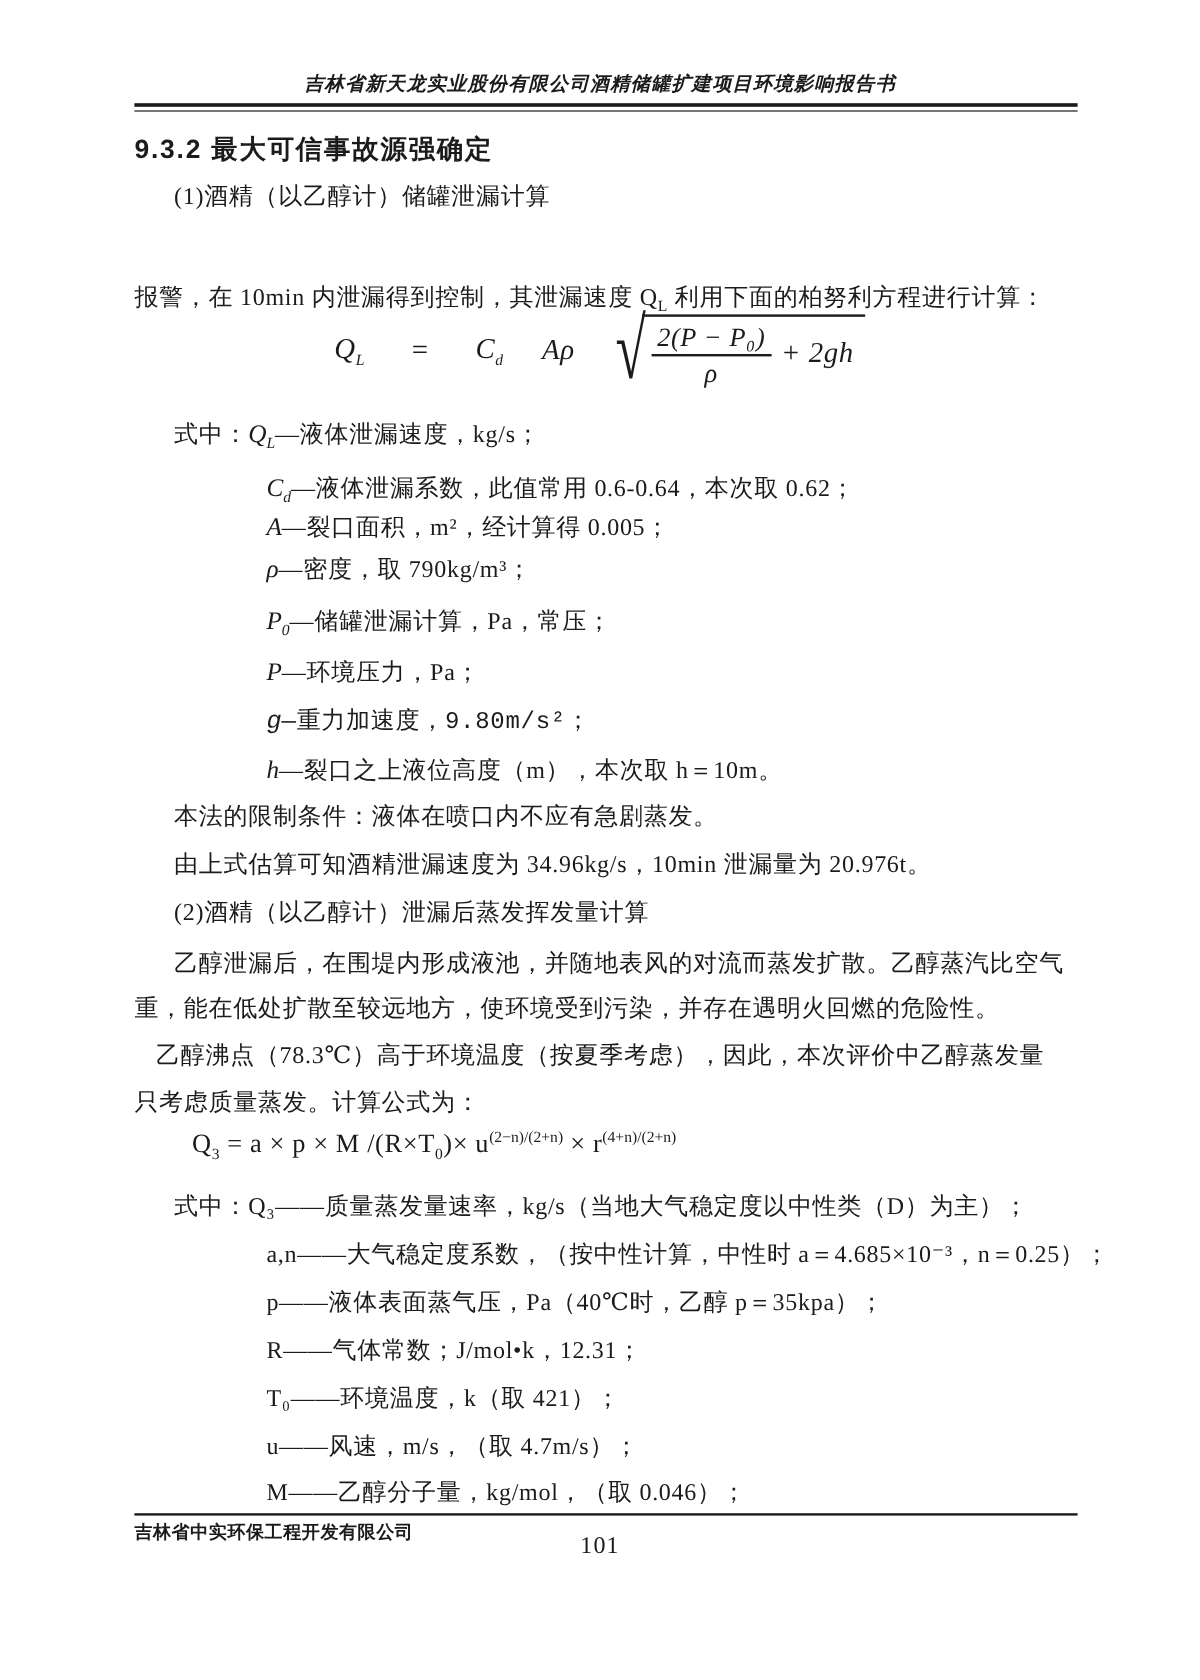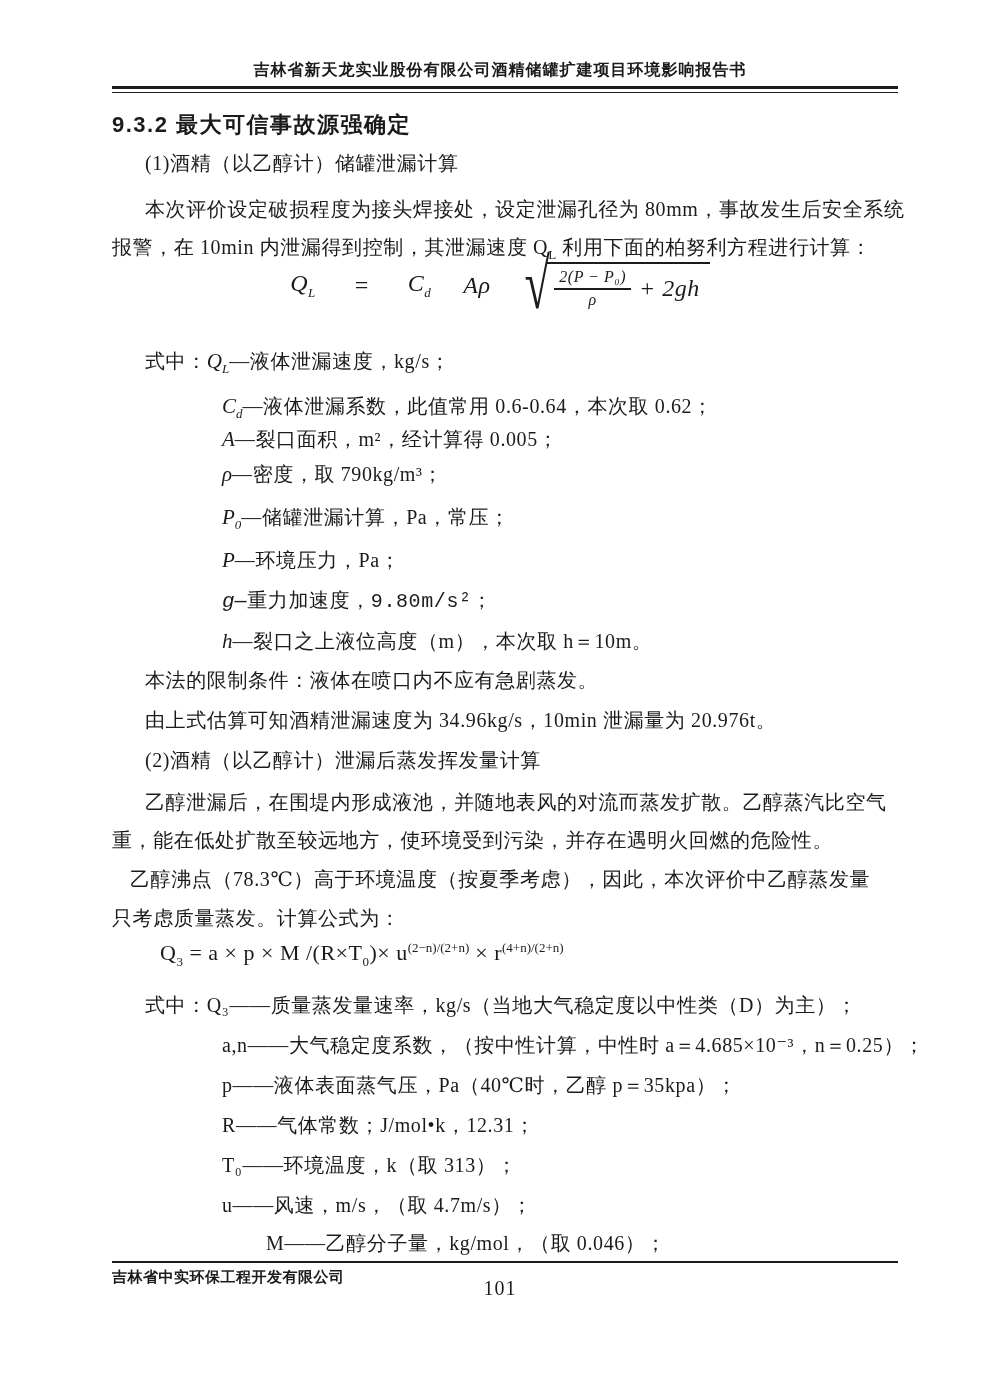--- a/index.html
+++ b/index.html
@@ -21,47 +21,46 @@
   sup { font-size:12px; }
 
   
   .f1 { display:inline-flex; align-items:center; font-size:24px; font-style:italic; letter-spacing:0.5px;gap:32px; }
   .f1 .atom { display:inline-block; }
   .f1 .op { margin:0 7px; font-style:normal; }
   .sqrt { display:inline-flex; align-items:center; margin-left:2px; }
   .radsym { font-style:normal; font-size:46px; line-height:0.8;
             transform:scaleY(1.55); transform-origin:60% 52%; margin-right:-4px; }
   .rad { border-top:2px solid #1b1b1b; display:inline-flex; align-items:center; padding:4px 10px 0 8px; }
-  .frac { display:inline-flex; flex-direction:column; align-items:center; font-size:16px; line-height:1.15; }
+  .frac { display:inline-flex; flex-direction:column; align-items:center; font-size:22px; line-height:1.15; }
   .frac .num { border-bottom:2px solid #1b1b1b; padding:0 5px 2px; }
   .frac .den { padding-top:1px; }
   .tail { margin-left:8px; }
 
   
   .f2 { font-size:22px; letter-spacing:0.5px; }
   .f2 sub { font-size:13px; }
   .f2 sup { font-size:13px; letter-spacing:0; }
 
   .ftr { font-size:15px; font-weight:600; letter-spacing:0.5px; }
   .pgnum { font-size:20px; letter-spacing:1px; }
 </style>
 </head>
 <body>
 
 <div class="page">
 
-  <div class="abs center hdr" style="top:60px;">吉林省新天龙实业股份有限公司酒精储罐扩建项目环境影响报告书</div>
+  <div class="abs center hdr" style="top:60px;font-style:italic;">吉林省新天龙实业股份有限公司酒精储罐扩建项目环境影响报告书</div>
   <div class="rule" style="top:86px;height:3px;"></div>
   <div class="rule" style="top:92px;height:1px;"></div>
 
   <div class="abs heading" style="left:112px; top:110px;">9.3.2 最大可信事故源强确定</div>
 
   <div class="abs body-t" style="left:145px; top:150px;">(1)酒精（以乙醇计）储罐泄漏计算</div>
 
-  <div class="abs body-t" style="left:145px; top:196px;">本次评价设定破损程度为接头焊接处，设定泄漏孔径为 80mm，事故发生后安全系统</div>
   <div class="abs body-t" style="left:112px; top:234px;">
     <span>报警，在 10min 内泄漏得到控制，其泄漏速度 Q</span><sub>L</sub><span> 利用下面的柏努利方程进行计算：</span>
   </div>
 
   <div class="abs center" style="top:262px;">
     <span class="f1">
       <span class="atom"><span>Q</span><sub>L</sub></span>
       <span class="op">=</span>
       <span class="atom"><span>C</span><sub>d</sub></span>
       <span class="atom">Aρ</span>
@@ -118,21 +117,21 @@
   <div class="abs f2" style="left:160px; top:940px;">
     <span>Q</span><sub>3</sub><span> = a × p × M /(R×T</span><sub>0</sub><span>)× u</span><sup>(2−n)/(2+n)</sup><span> × r</span><sup>(4+n)/(2+n)</sup>
   </div>
 
   <div class="abs body-t" style="left:145px; top:992px;">
     <span>式中：</span><span>Q₃——质量蒸发量速率，kg/s（当地大气稳定度以中性类（D）为主）；</span>
   </div>
   <div class="abs body-t" style="left:222px; top:1032px;">a,n——大气稳定度系数，（按中性计算，中性时 a＝4.685×10⁻³，n＝0.25）；</div>
   <div class="abs body-t" style="left:222px; top:1072px;">p——液体表面蒸气压，Pa（40℃时，乙醇 p＝35kpa）；</div>
   <div class="abs body-t" style="left:222px; top:1112px;">R——气体常数；J/mol•k，12.31；</div>
-  <div class="abs body-t" style="left:222px; top:1152px;">T₀——环境温度，k（取 313）；</div>
+  <div class="abs body-t" style="left:222px; top:1152px;">T₀——环境温度，k（取 421）；</div>
   <div class="abs body-t" style="left:222px; top:1192px;">u——风速，m/s，（取 4.7m/s）；</div>
-  <div class="abs body-t" style="left:222px; top:1230px;margin-left:44px;">M——乙醇分子量，kg/mol，（取 0.046）；</div>
+  <div class="abs body-t" style="left:222px; top:1230px;">M——乙醇分子量，kg/mol，（取 0.046）；</div>
 
   <div class="rule" style="top:1261px;height:2px;"></div>
   <div class="abs ftr" style="left:112px; top:1268px;">吉林省中实环保工程开发有限公司</div>
   <div class="abs center pgnum" style="top:1277px;">101</div>
 
 </div>
 
 </body></html>

